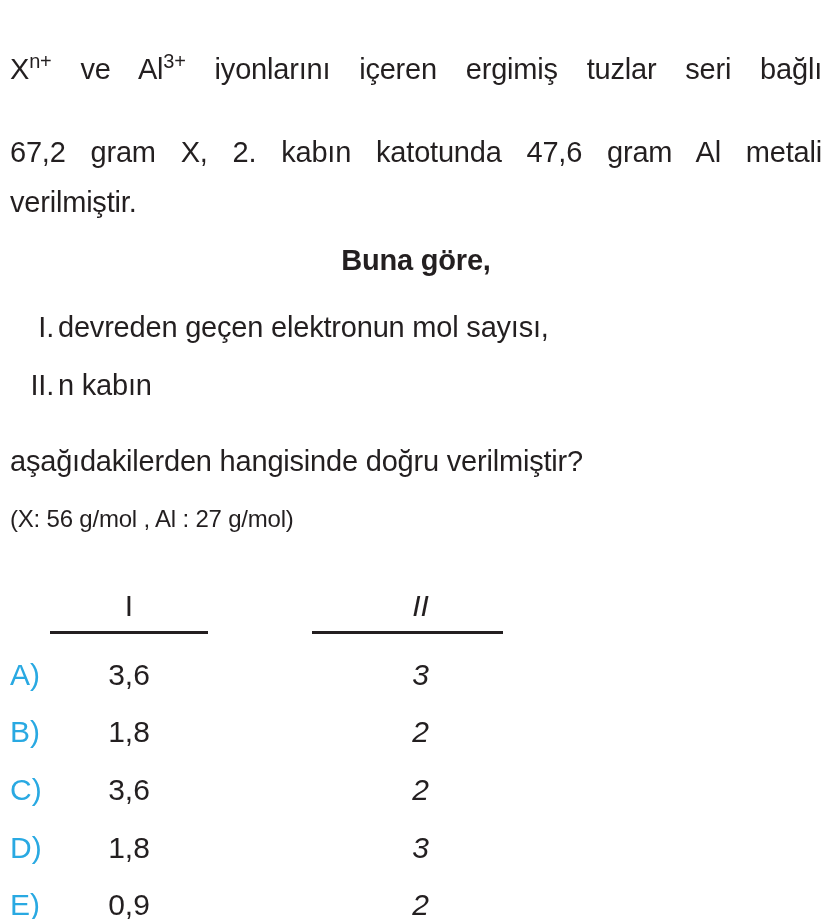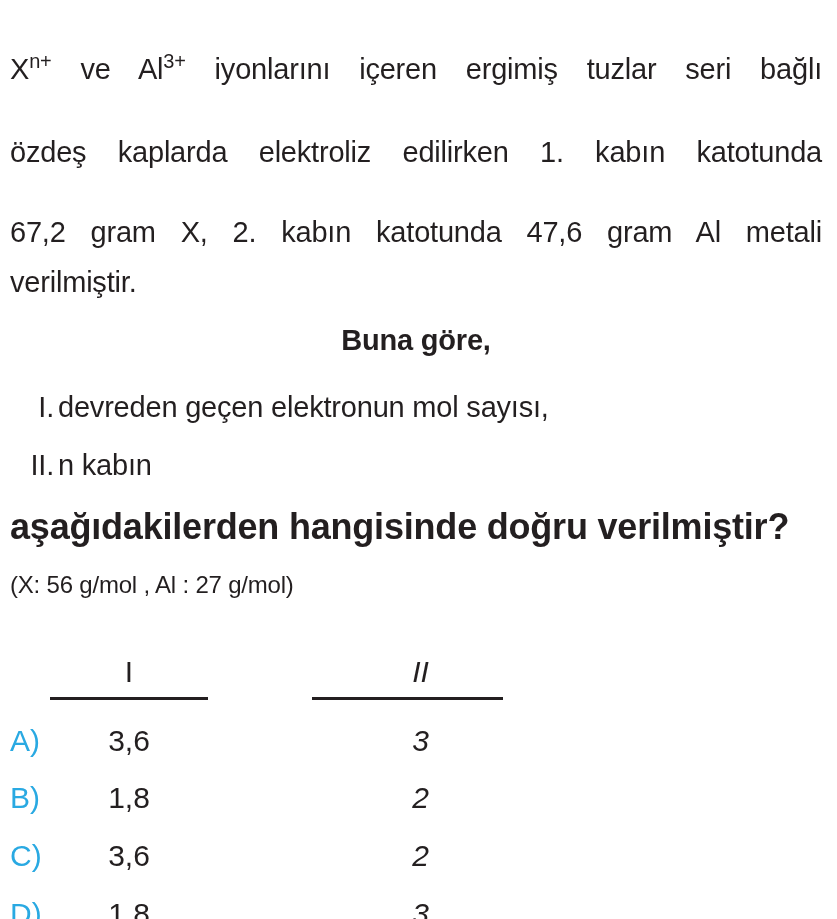--- a/index.html
+++ b/index.html
@@ -16,41 +16,40 @@
   }
   .qtext { margin: 4px 0 0 0; font-size: 29px; line-height: 50px; letter-spacing: -0.2px; }
   .jline { text-align: justify; text-align-last: justify; margin-top: 30px; }
   .lastline { text-align: left; }
   .qtext sup { font-size: 20px; vertical-align: baseline; position: relative; top: -0.55em; }
   .lead { font-size: 29px; font-weight: bold; margin-top: 15px; line-height: 36px; letter-spacing: -0.2px; text-align: center; }
   .rlist { margin-top: 24px; }
   .ritem { display: flex; font-size: 29px; line-height: 50px; margin-bottom: 8px; letter-spacing: -0.2px; }
   .rnum { width: 44px; text-align: right; flex: none; }
   .rtext { margin-left: 4px; }
-  .stem { font-size: 36px; font-weight: bold; margin-top: 18px; line-height: 38px; letter-spacing: -0.2px; }
+  .stem { font-size: 29px; font-weight: normal; margin-top: 32px; line-height: 38px; letter-spacing: -0.2px; }
   .given { font-size: 24px; margin-top: 17px; line-height: 44px; letter-spacing: -0.2px; }
   .atable { margin-top: 48px; font-size: 30px; }
   .ahead { display: flex; align-items: flex-end; }
   .col-letter { width: 40px; flex: none; }
   .col-one { width: 158px; flex: none; text-align: center; }
   .col-gap { width: 104px; flex: none; }
   .col-two { width: 191px; flex: none; text-align: center; text-indent: 26px; font-style: italic; }
   .hcell { border-bottom: 3px solid #231f20; padding-bottom: 8px; line-height: 34px; }
   .abody { margin-top: 12px; }
   .arow { display: flex; align-items: center; height: 57.6px; }
   .aletter { color: #29a9e2; }
 </style>
 </head>
 <body>
 
 <div class="page">
 
   <div class="qtext">
     <div class="jline"><span>X</span><sup>n+</sup><span> ve Al</span><sup>3+</sup><span> iyonlarını içeren ergimiş tuzlar seri bağlı</span></div>
-    <div class="jline">özdeş kaplarda elektroliz edilirken 1. kabın katotunda</div>
     <div class="jline">67,2 gram X, 2. kabın katotunda 47,6 gram Al metali</div>
     <div class="lastline">verilmiştir.</div>
   </div>
 
   <div class="lead">Buna göre,</div>
 
   <div class="rlist">
     <div class="ritem">
       <span class="rnum">I.</span>
       <span class="rtext">devreden geçen elektronun mol sayısı,</span>

